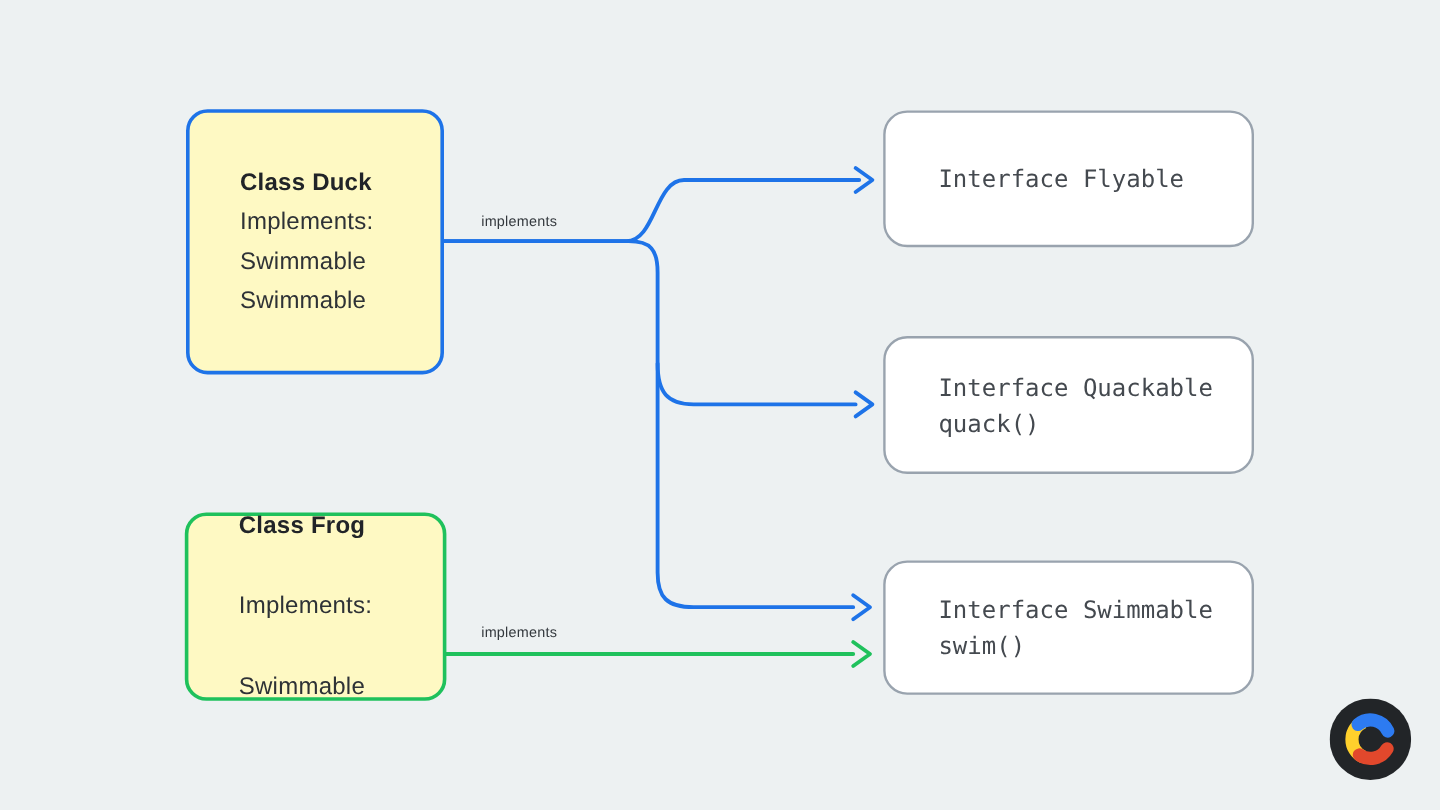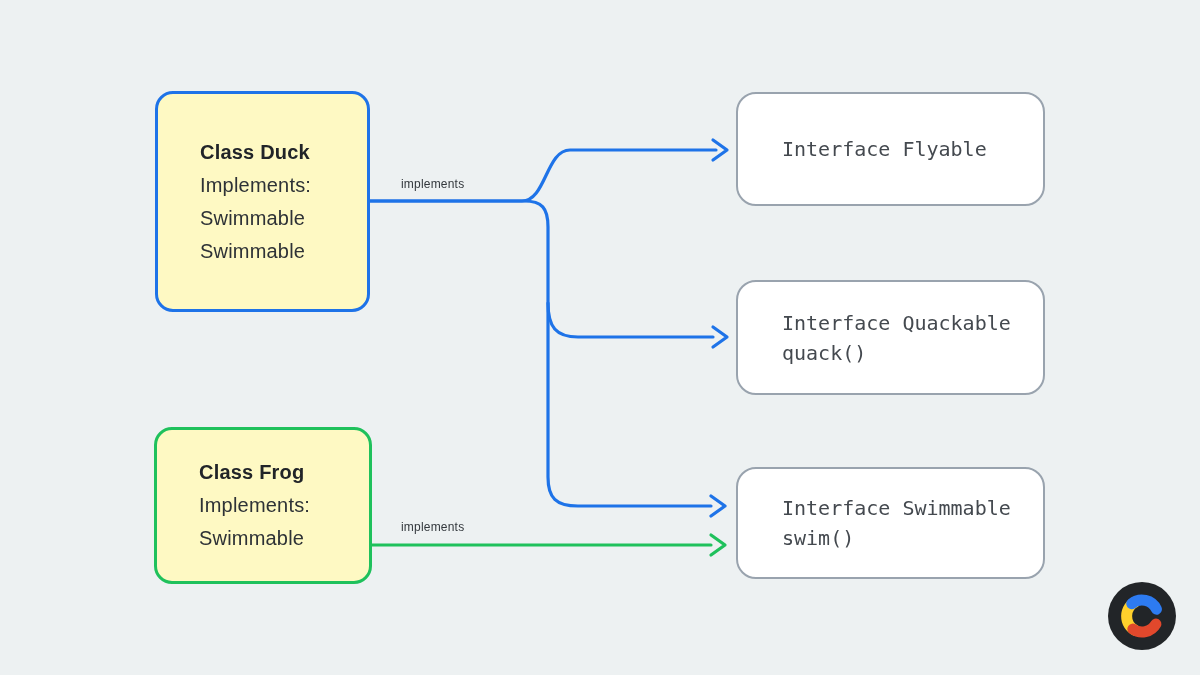--- a/index.html
+++ b/index.html
@@ -31,21 +31,21 @@
     display: flex;
     flex-direction: column;
     justify-content: center;
     padding-left: 42px;
     color: #2e3236;
     font-size: 20px;
     line-height: 33px;
     letter-spacing: 0.2px;
   }
   .cbox.duck { left: 155px; top: 91px; width: 215px; height: 221px; border: 3px solid #1e73e8; }
-  .cbox.frog { left: 154px; top: 427px; width: 218px; height: 157px; border: 3px solid #1fc15c; }
+  .cbox.frog { left: 154px; top: 427px; width: 218px; height: 157px; border: 3px solid #1fc15c; gap: 34px; }
   .ctitle { font-weight: 700; color: #212428; }
   .ibox {
     position: absolute;
     box-sizing: border-box;
     background: #ffffff;
     border: 2.5px solid #99a3ae;
     border-radius: 20px;
     display: flex;
     flex-direction: column;
     justify-content: center;

